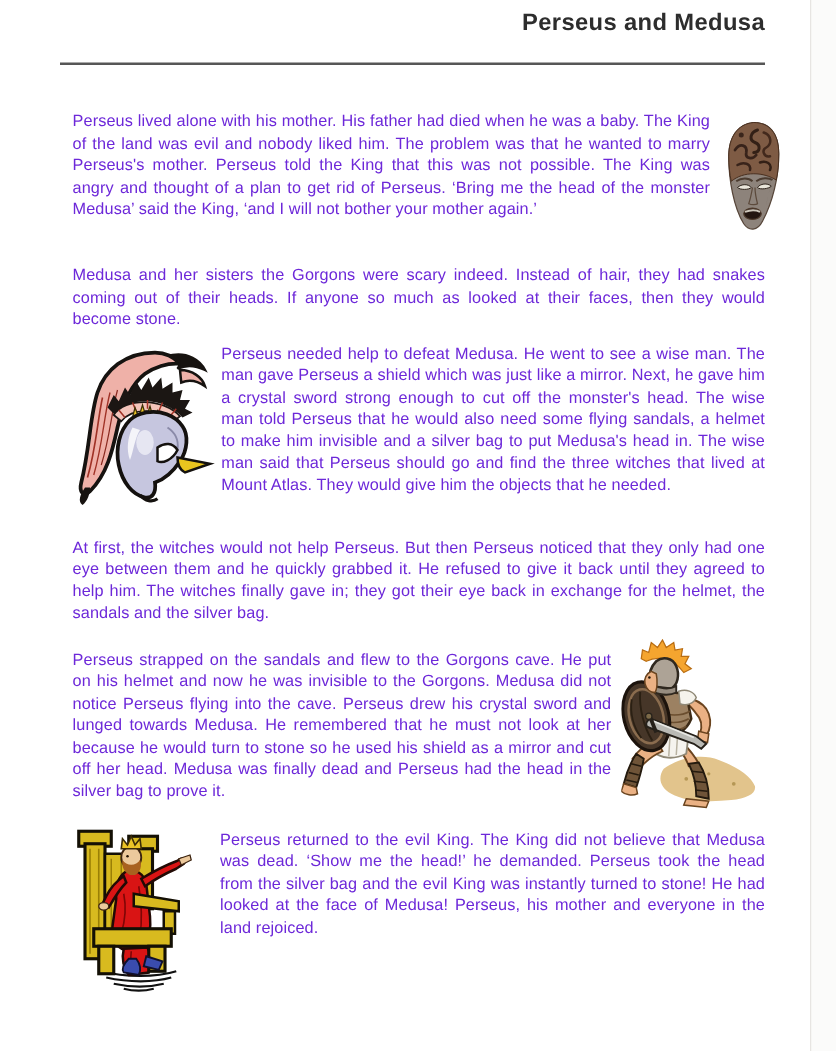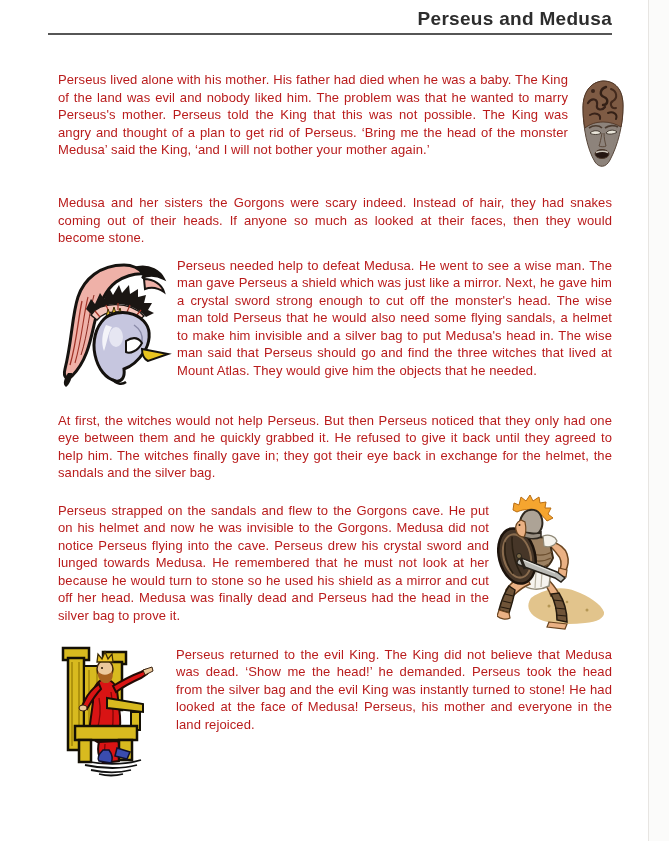--- a/index.html
+++ b/index.html
@@ -10,34 +10,34 @@
     color:#3c3c3c;
   }
   .page{position:absolute;inset:0;background:#ffffff;}
   .page-edge{
     position:absolute;top:0;right:0;width:20px;height:100%;
     background:#fbfbfa;border-left:1px solid #e7e5e2;
   }
   .header{
     margin:8px 57px 0 48px;
     border-bottom:2px solid #565656;
-    padding-bottom:3px;
+    padding-bottom:20px;
     text-align:right;
   }
   .header h1{
     margin:0;font-size:19px;font-weight:600;letter-spacing:.3px;color:#2d2d2d;
     font-family:"Liberation Sans", sans-serif;
   }
   main{margin:36px 57px 0 58px;width:554px;}
   section.para{
     display:flow-root;
     text-align:justify;
     font-size:13px;line-height:17.5px;letter-spacing:.1px;
     margin:0 0 20px 0;
-    color:#b91c1c;
+    color:#6d28d9;
   }
   section.para.m22{margin-bottom:22px;}
   section.para.m18{margin-bottom:10px;}
   section.para.m14{margin-bottom:14px;margin-top:16px;}
   figure{margin:0;padding:0;}
   .mask-fig{float:right;width:50px;height:95px;margin:4px -16px 2px 10px;}
   .helmet-fig{float:left;width:112px;height:133px;margin:0 5px 2px 2px;}
   .warrior-fig{float:right;width:115px;height:138px;margin:-8px 0 0 8px;}
   .king-fig{float:left;width:113px;height:135px;margin:-4px 8px 2px -3px;}
   svg{display:block;}

